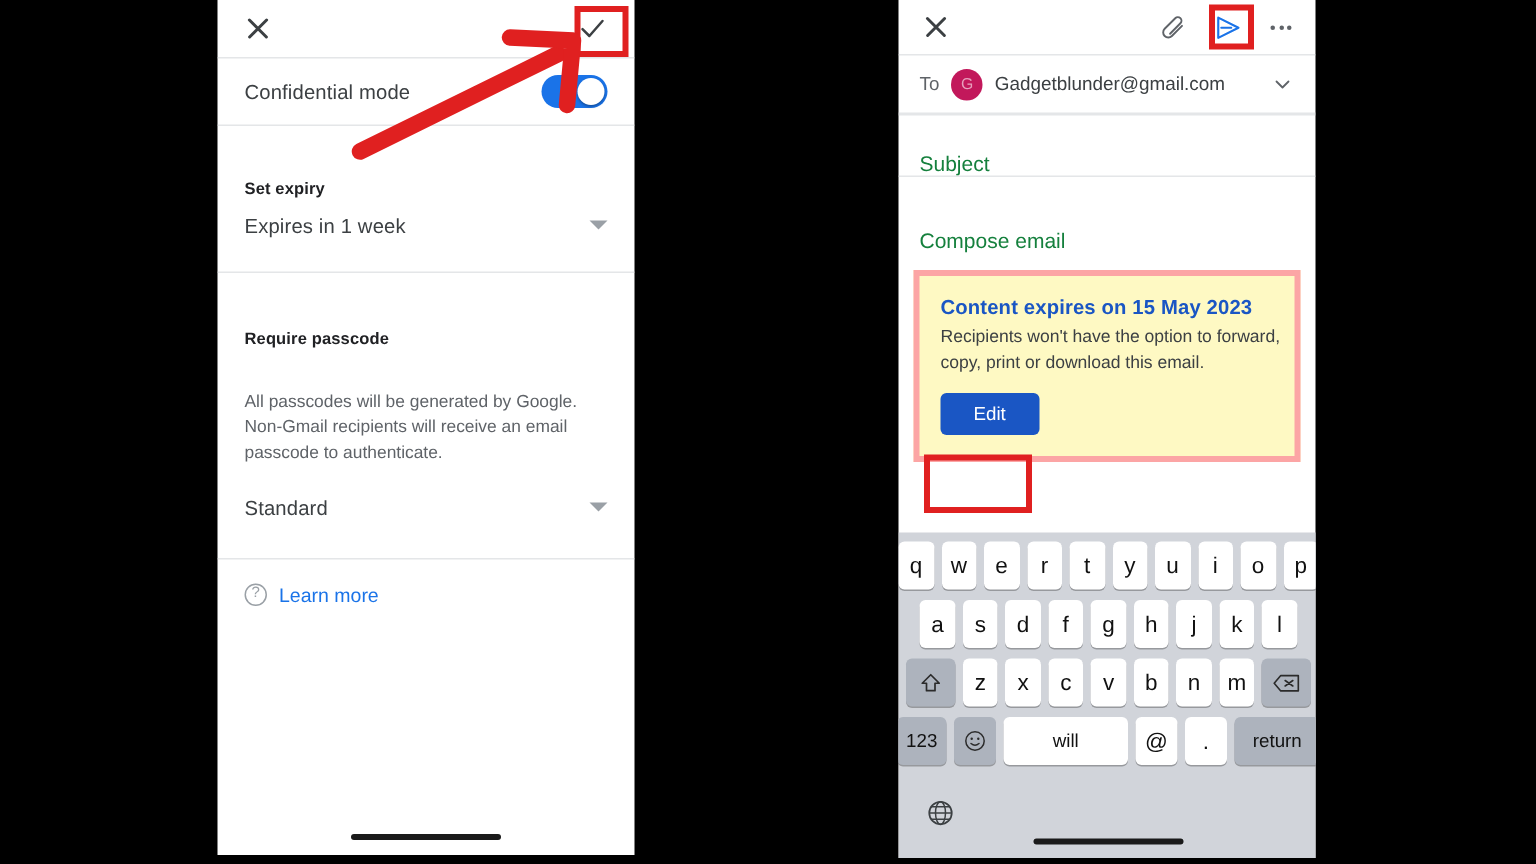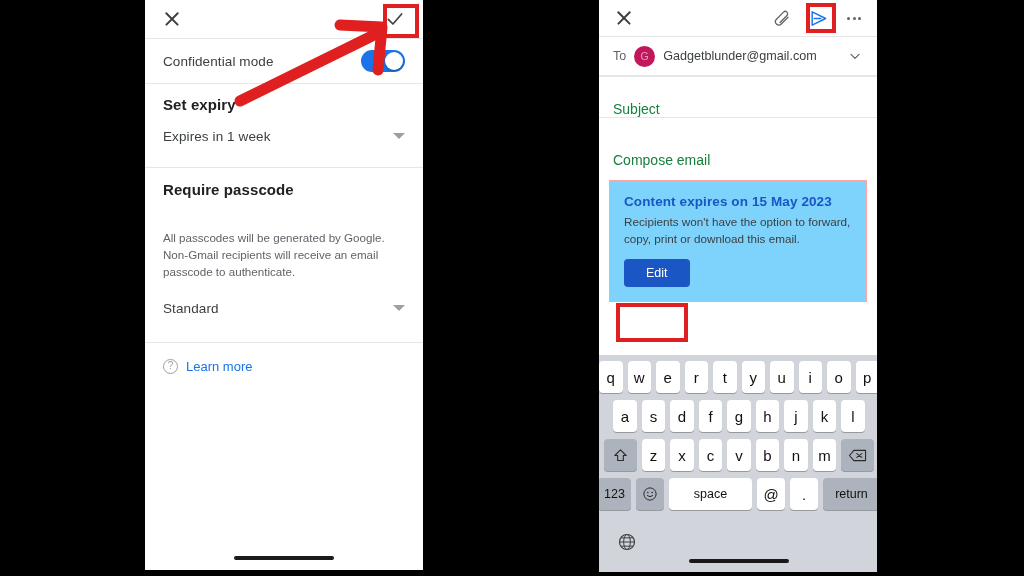--- a/index.html
+++ b/index.html
@@ -39,21 +39,21 @@
   .ico-close::before { transform: rotate(45deg); }
   .ico-close::after  { transform: rotate(-45deg); }
 
   .ico-check { width: 20px; height: 20px; display:block; }
 
   .l-row {
     display:flex; align-items:center; justify-content:space-between;
     padding: 0 18px; min-height: 42px;
   }
   .l-label-reg { font-size: 13.5px; color: #3c4043; letter-spacing: .1px; }
-  .l-label-bold { font-size: 15px; color: #202124; font-weight: bold; letter-spacing: .1px; }
+  .l-label-bold { font-size: 11px; color: #202124; font-weight: bold; letter-spacing: .1px; margin-top: 30px; }
   .l-desc {
     font-size: 11.6px; color: #5f6368; line-height: 1.45;
     padding: 2px 28px 10px 18px;
     margin-top: 26px;
   }
   .toggle {
     width: 44px; height: 22px; border-radius: 11px; background: #1a73e8;
     position: relative; flex: 0 0 auto;
   }
   .toggle .knob {
@@ -107,21 +107,21 @@
   .chip {
     font-size: 12.6px; color: #3c4043; padding-right: 6px;
   }
   .ico-chev { width: 16px; height: 16px; margin-left:auto; flex:0 0 auto; }
   .redact {
     height: 14px; flex: 0 0 auto; width: 170px; position: relative;
   }
   .placeholder-text { font-size: 14px; color: #15803d; margin-top: 24px; }
 
   .info-card {
-    margin: 12px 10px 10px 10px; border: 1px solid #fca5a5; background: #7dd3fc;
+    margin: 12px 10px 10px 10px; border: 4px solid #fca5a5; background: #fef9c3;
     padding: 13px 2px 14px 14px;
   }
   .card-title { color: #1a56c4; font-size: 13.5px; font-weight: bold; letter-spacing:.1px; }
   .card-desc { color: #3c4043; font-size: 11.7px; line-height: 1.42; margin-top: 5px; }
   .btn-edit {
     margin-top: 12px; display:inline-block; background: #1a56c4; color:#fff;
     font-size: 12.5px; padding: 7px 22px; border-radius: 4px; border:none;
     font-family: inherit;
   }
 
@@ -309,21 +309,21 @@
       <div class="kb-row">
         <div class="key dark num">123</div>
         <div class="key dark narrow">
           <svg width="16" height="16" viewBox="0 0 24 24">
               <circle cx="12" cy="12" r="9.2" fill="none" stroke="#2b2b2b" stroke-width="1.5"></circle>
               <circle cx="8.7" cy="9.8" r="1.2" fill="#2b2b2b"></circle>
               <circle cx="15.3" cy="9.8" r="1.2" fill="#2b2b2b"></circle>
               <path d="M8 14.5 q4 3.4 8 0" fill="none" stroke="#2b2b2b" stroke-width="1.5" stroke-linecap="round"></path>
             </svg>
         </div>
-        <div class="key space">space</div>
+        <div class="key space">will</div>
         <div class="key narrow">@</div>
         <div class="key narrow">.</div>
         <div class="key dark return">return</div>
       </div>
       <div class="kb-bottom">
         <svg class="ico-globe" viewBox="0 0 24 24">
           <circle cx="12" cy="12" r="9" fill="none" stroke="#3c4043" stroke-width="1.4"></circle>
           <ellipse cx="12" cy="12" rx="4" ry="9" fill="none" stroke="#3c4043" stroke-width="1.2"></ellipse>
           <path d="M3 12 H21 M4.6 7 H19.4 M4.6 17 H19.4" stroke="#3c4043" stroke-width="1.2"></path>
         </svg>

